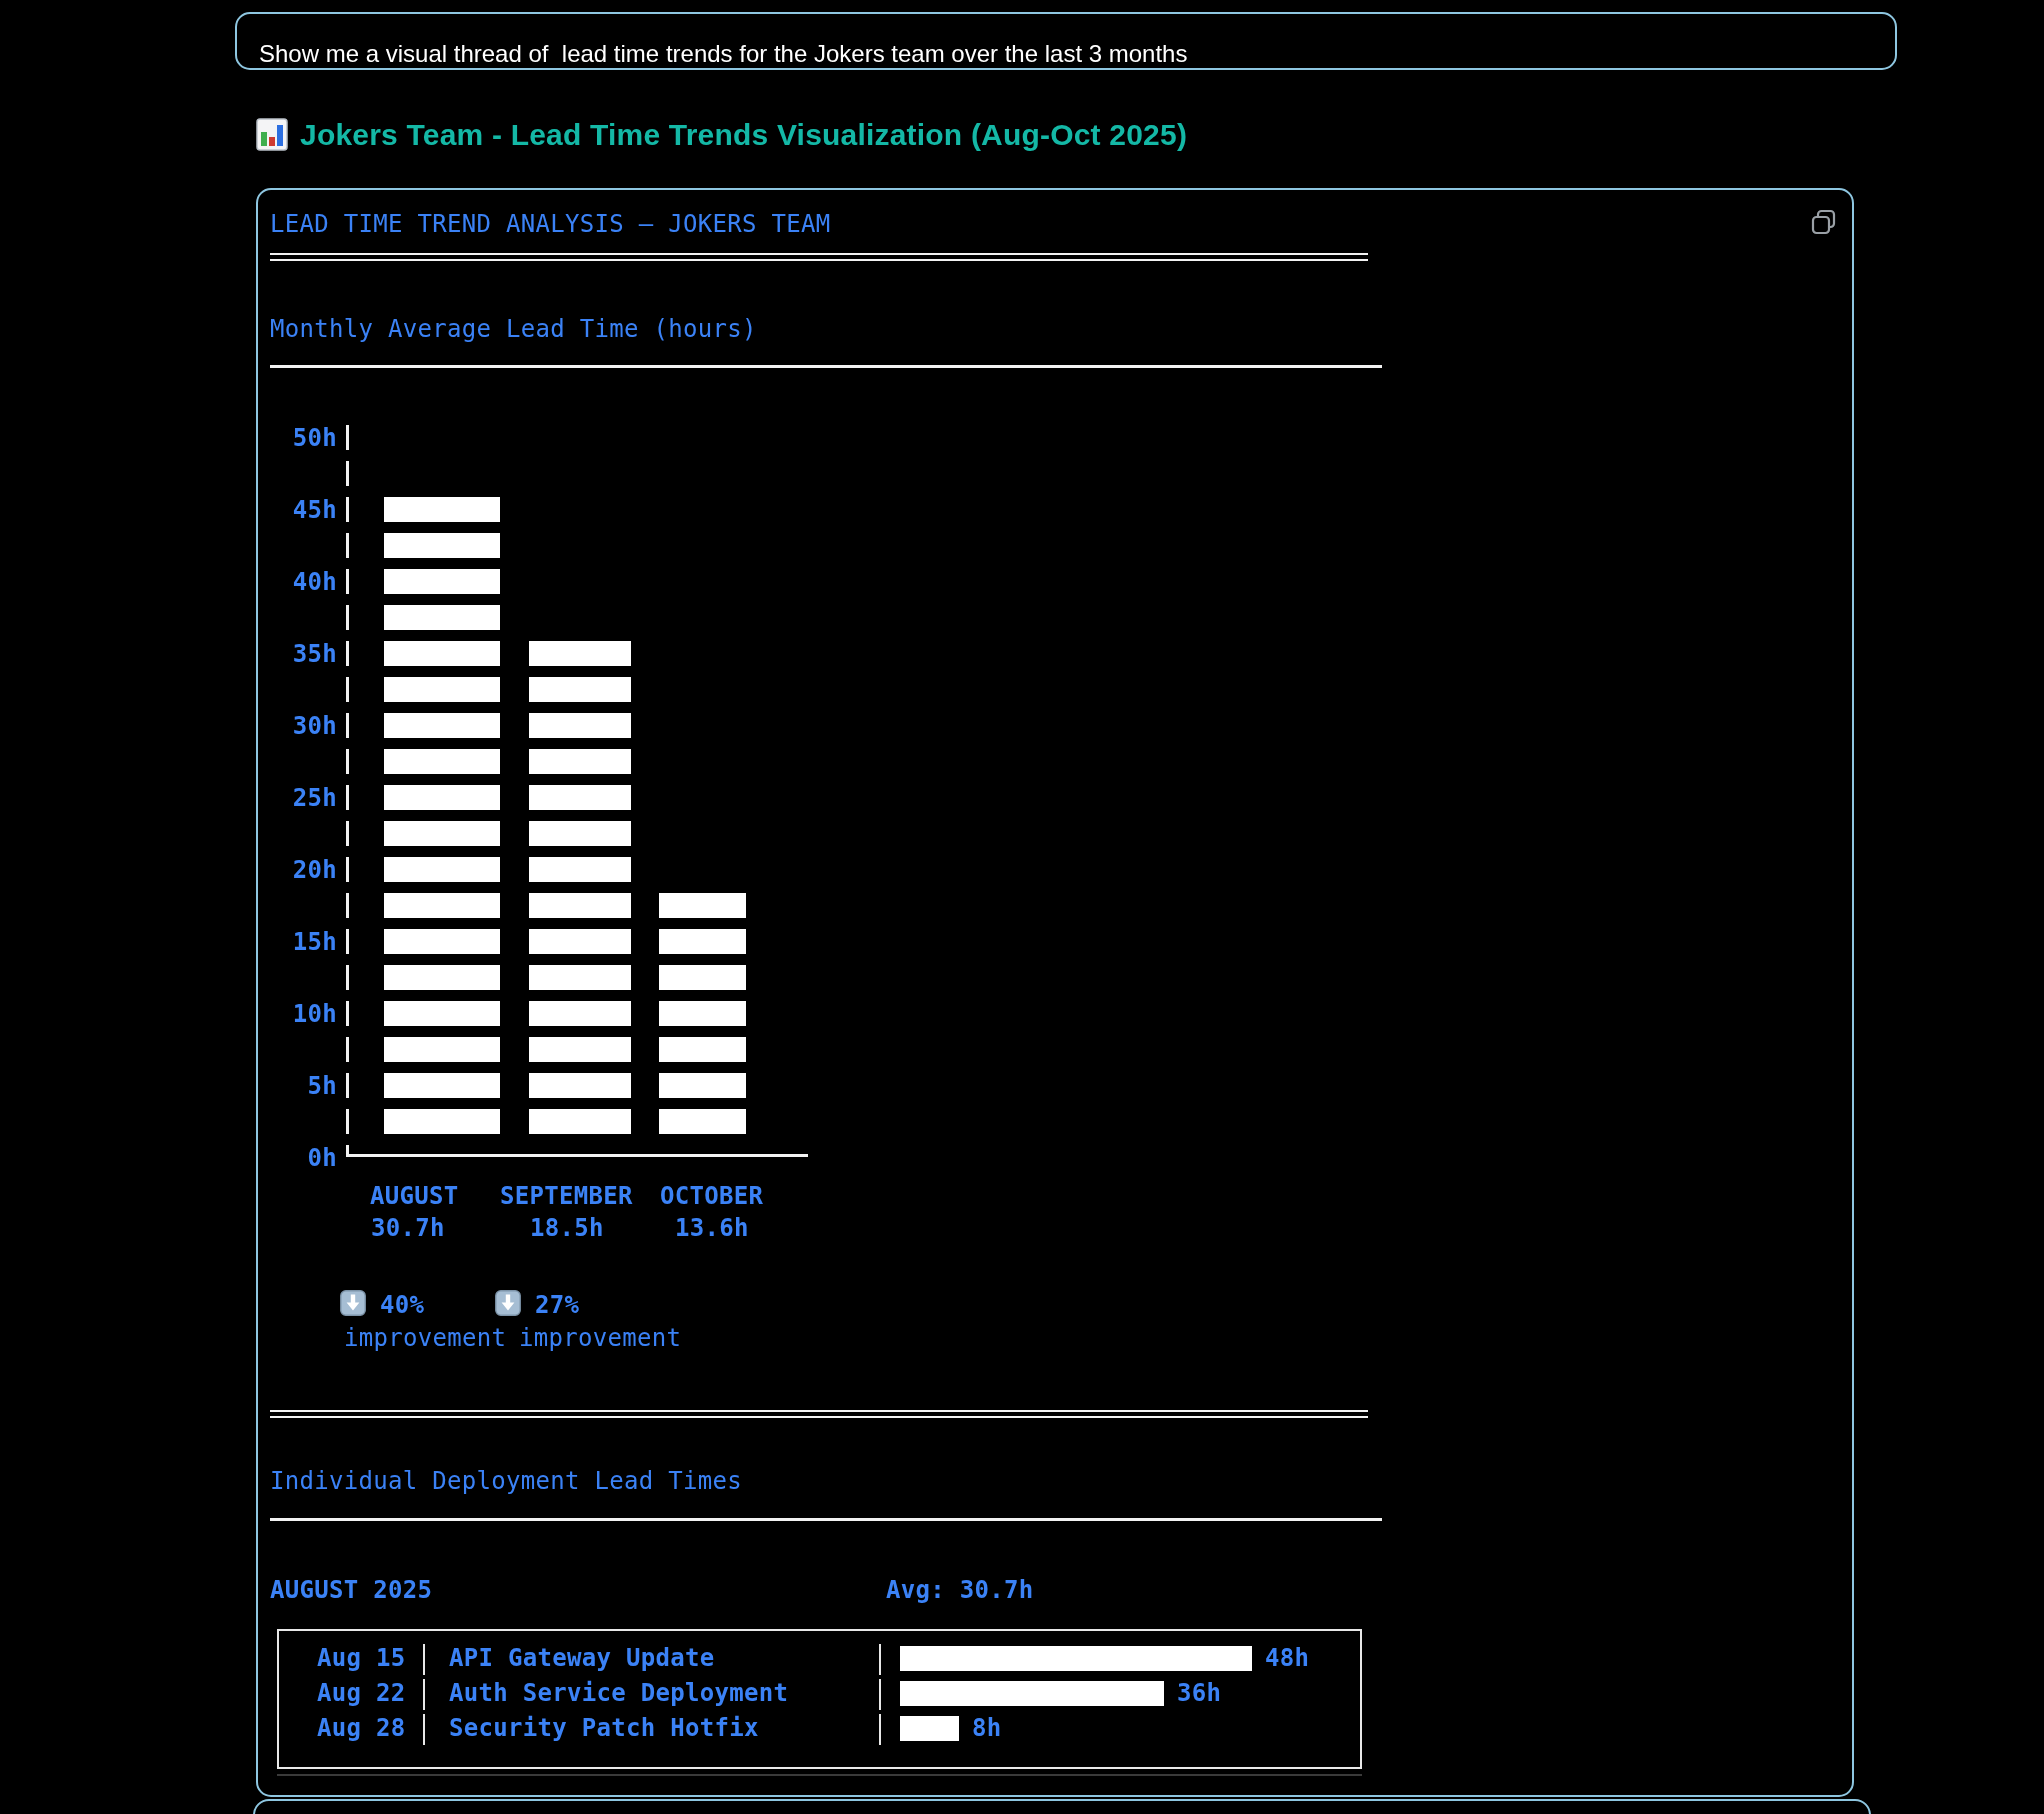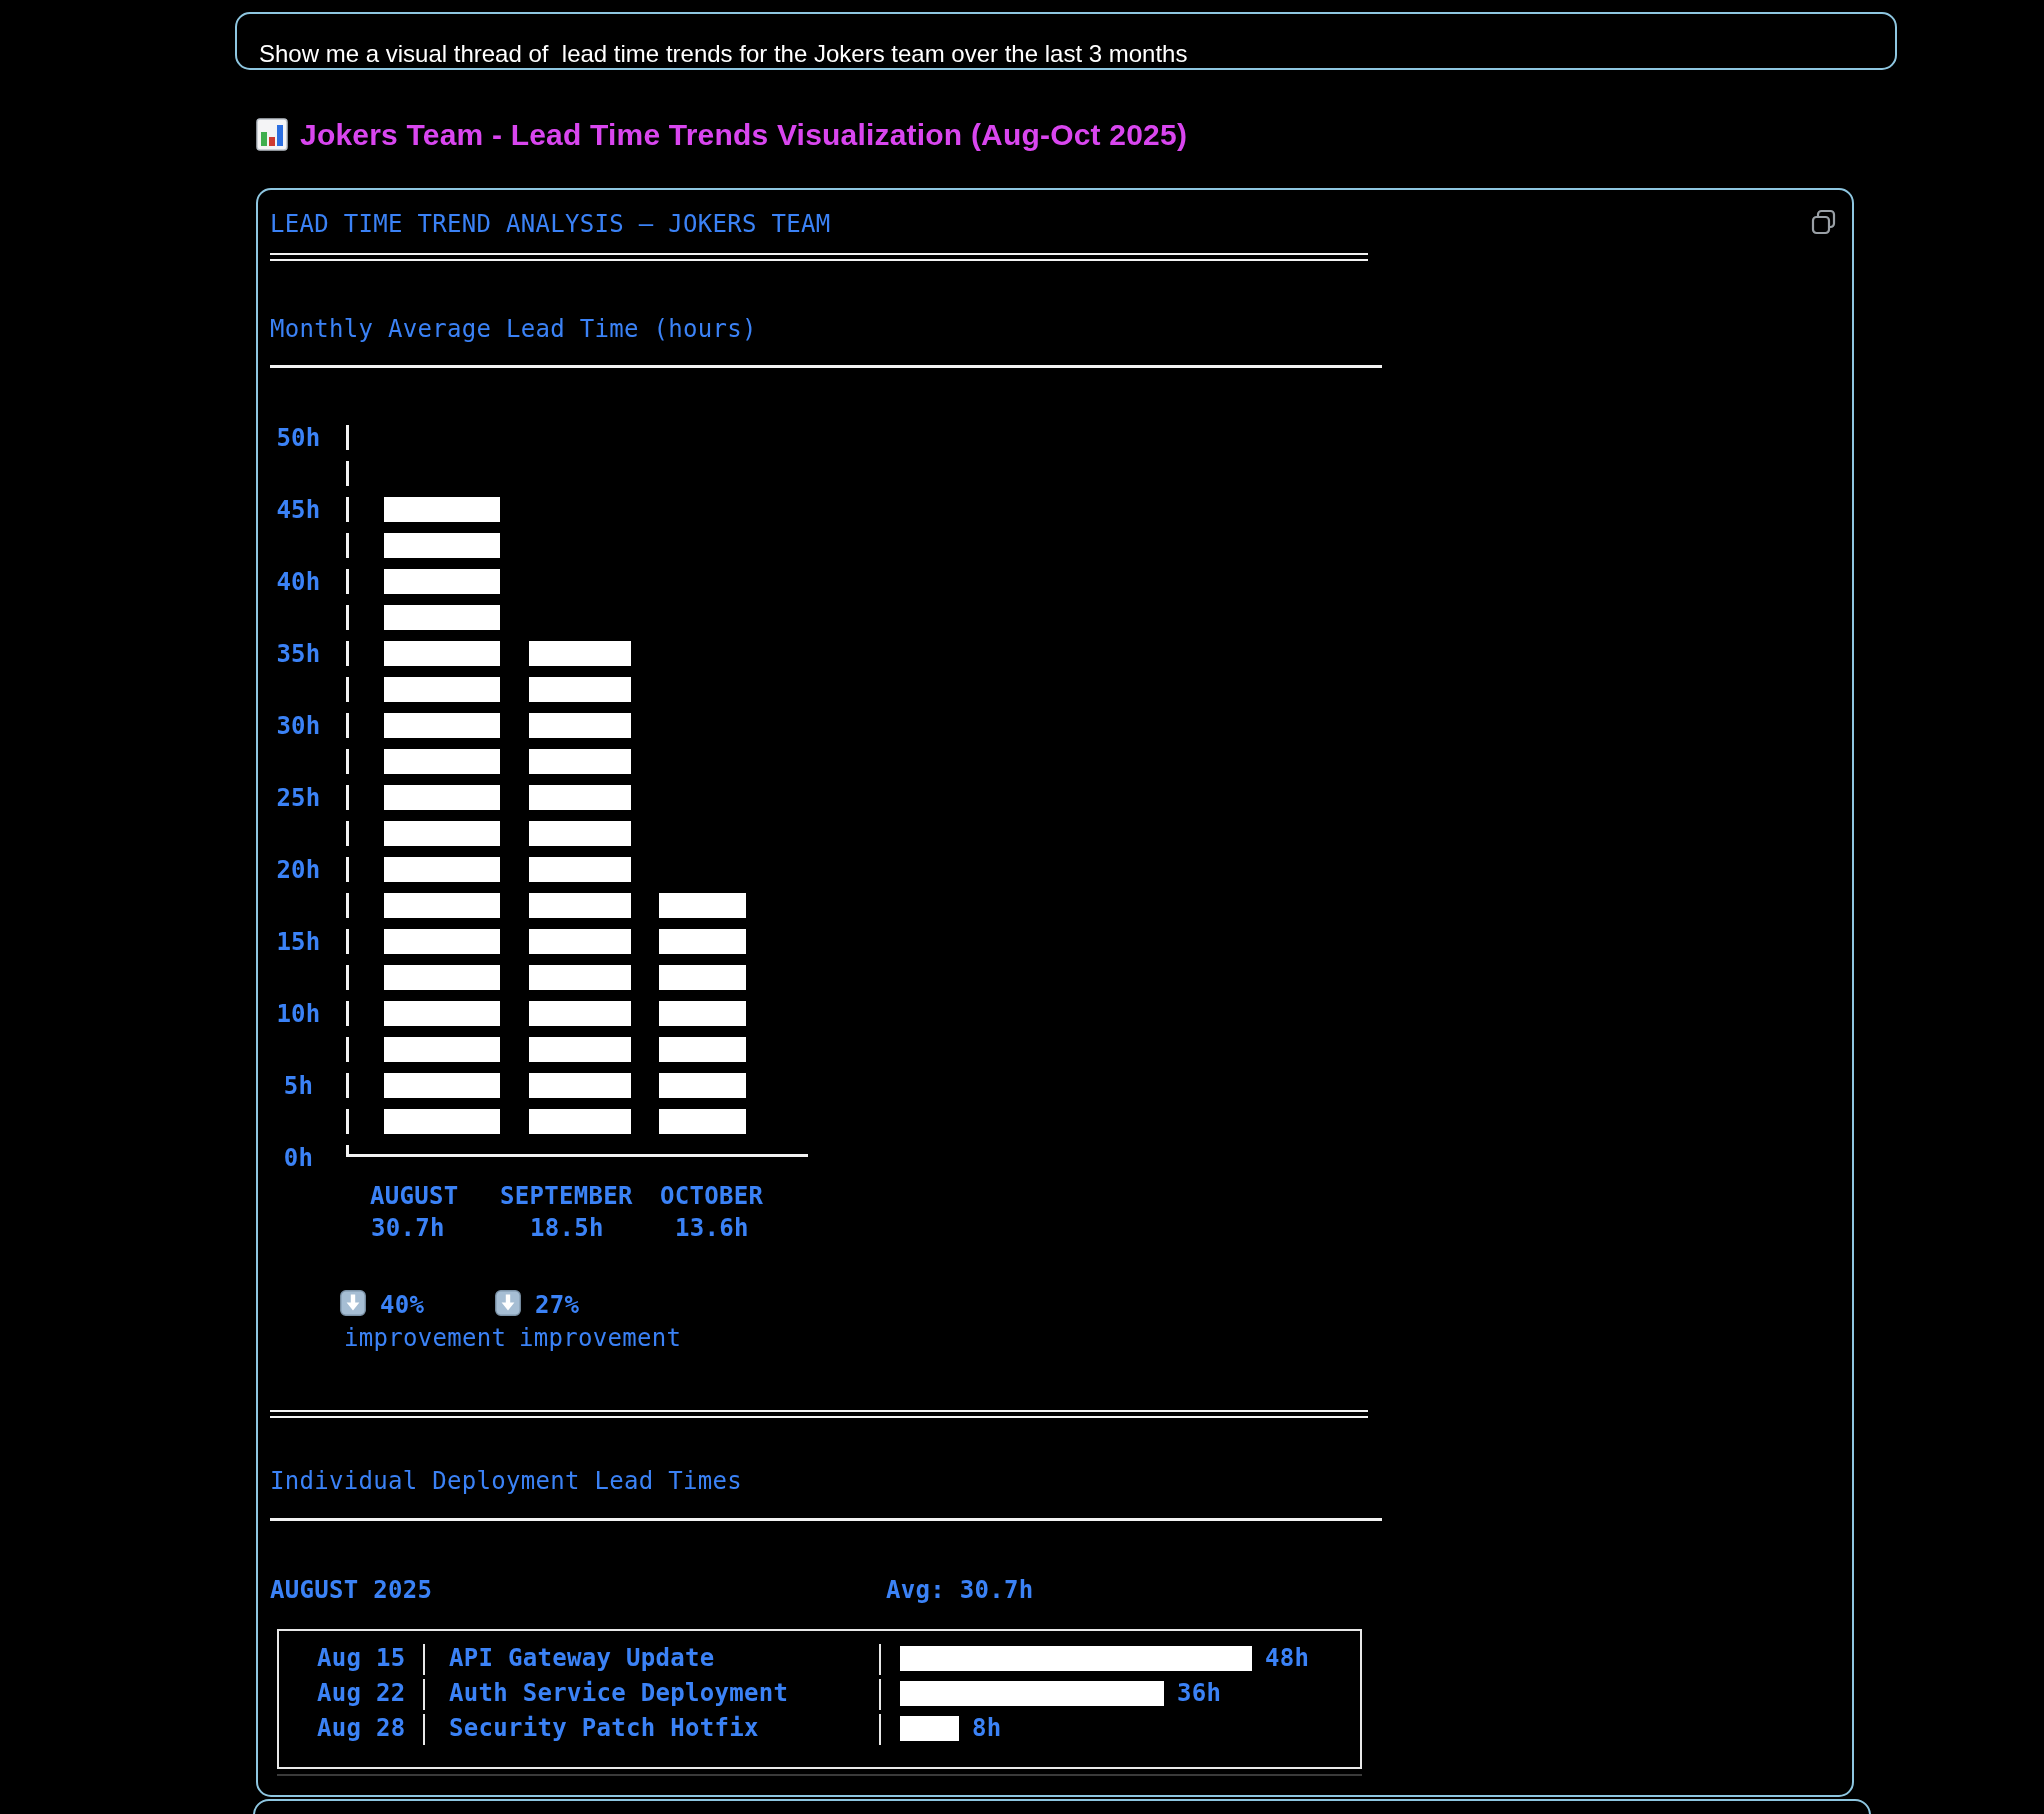--- a/index.html
+++ b/index.html
@@ -8,39 +8,39 @@
   .screen{position:absolute;left:0;top:0;width:2044px;height:1814px;background:#000;}
 
   
   .prompt-box{position:absolute;left:235px;top:12px;width:1662px;height:58px;
     border:2px solid #8ec6e0;border-radius:15px;box-sizing:border-box;
     display:flex;align-items:flex-end;background:#000;}
   .prompt-box span{padding-left:22px;color:#fff;font-size:24px;white-space:pre;}
 
   
   .page-title{position:absolute;left:256px;top:116px;display:flex;align-items:center;gap:12px;}
-  .page-title .t{color:#d946ef;font-size:30px;font-weight:bold;letter-spacing:0.2px;}
+  .page-title .t{color:#14b8a6;font-size:30px;font-weight:bold;letter-spacing:0.2px;}
 
   
   .panel{position:absolute;left:256px;top:188px;width:1598px;height:1609px;
     border:2px solid #8ec6e0;border-radius:15px;box-sizing:border-box;background:#000;}
   .panel2{position:absolute;left:253px;top:1799px;width:1618px;height:70px;
     border:2px solid #8ec6e0;border-radius:16px;box-sizing:border-box;background:#000;}
 
   .mono{font-family:"DejaVu Sans Mono",monospace;font-size:24px;letter-spacing:0.3px;
     color:#3b82f6;position:absolute;line-height:30px;white-space:pre;}
   .b{font-weight:bold;}
 
   .dline{position:absolute;height:4px;border-top:2.5px solid #f2f2f2;border-bottom:2.5px solid #f2f2f2;}
   .hline{position:absolute;height:2.5px;background:#f2f2f2;}
 
   .copy-btn{position:absolute;left:1548px;top:16px;width:36px;height:36px;background:none;
     border:none;padding:0;cursor:pointer;}
 
-  .ytick{position:absolute;left:11px;width:59px;text-align:center;}
+  .ytick{position:absolute;left:20px;width:59px;text-align:right;}
   .vaxis{position:absolute;left:88px;top:235px;width:2.5px;height:732px;
     background:repeating-linear-gradient(180deg,#f2f2f2 0px,#f2f2f2 25px,transparent 25px,transparent 36px);}
   .haxis{position:absolute;left:88px;top:964px;width:462px;height:2.5px;background:#f2f2f2;}
   .seg{position:absolute;height:25px;background:#fff;}
 
   .badge-icon{position:absolute;width:26px;height:26px;}
 
   .tbox{position:absolute;left:19px;top:1439px;width:1085px;height:140px;
     border:2px solid #e8e8e8;box-sizing:border-box;}
   .tshadow{position:absolute;left:19px;top:1584px;width:1085px;height:2px;background:#3a3a3a;}

